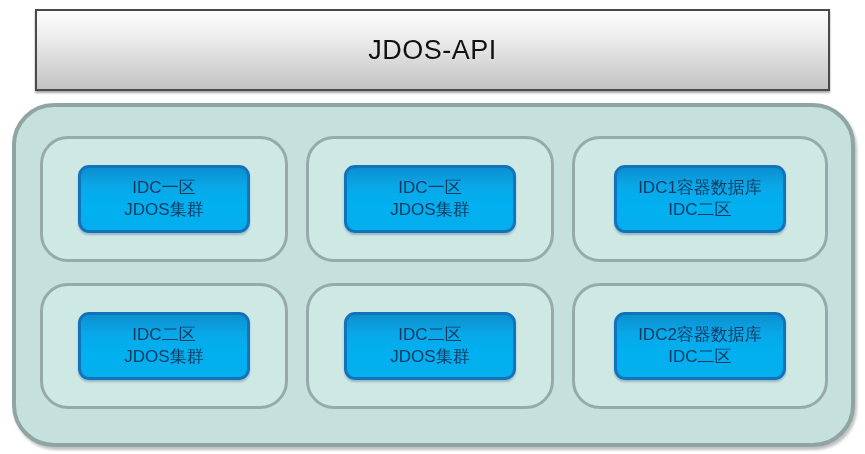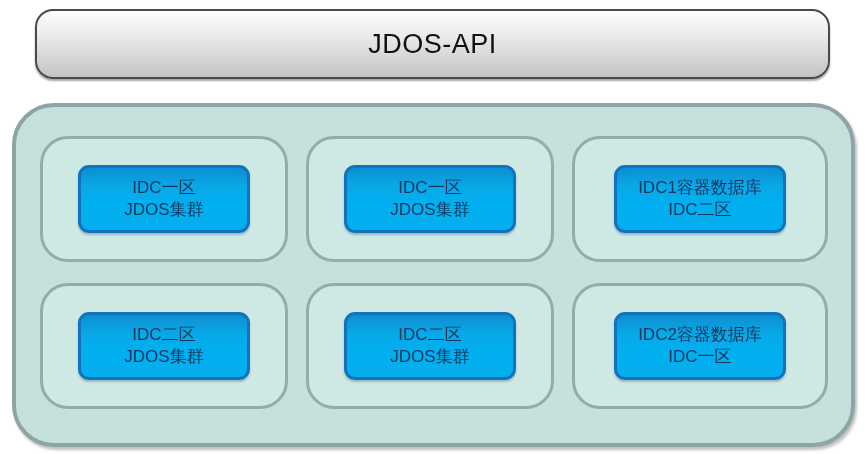--- a/index.html
+++ b/index.html
@@ -16,24 +16,24 @@
     width: 865px;
     height: 454px;
     background: #ffffff;
   }
   
   .api-box {
     position: absolute;
     left: 35px;
     top: 9px;
     width: 795px;
-    height: 70px;
+    height: 82px;
     box-sizing: border-box;
     border: 2px solid #4a4a4a;
-    border-radius: 18px;
+    border-radius: 0;
     background: linear-gradient(180deg, #fdfdfd 0%, #ececec 35%, #d6d6d6 70%, #c3c3c3 100%);
     box-shadow: 0 2px 2px rgba(0,0,0,0.35);
     display: flex;
     align-items: center;
     justify-content: center;
   }
   .api-box .api-label {
     font-size: 27px;
     color: #111111;
     letter-spacing: 0.5px;
@@ -130,18 +130,18 @@
     <div class="cell">
       <div class="cluster-btn">
         <span class="cluster-label">IDC二区
 JDOS集群</span>
       </div>
     </div>
 
     <div class="cell">
       <div class="cluster-btn">
         <span class="cluster-label">IDC2容器数据库
-IDC一区</span>
+IDC二区</span>
       </div>
     </div>
 
   </div>
 </div>
 
 </body></html>

